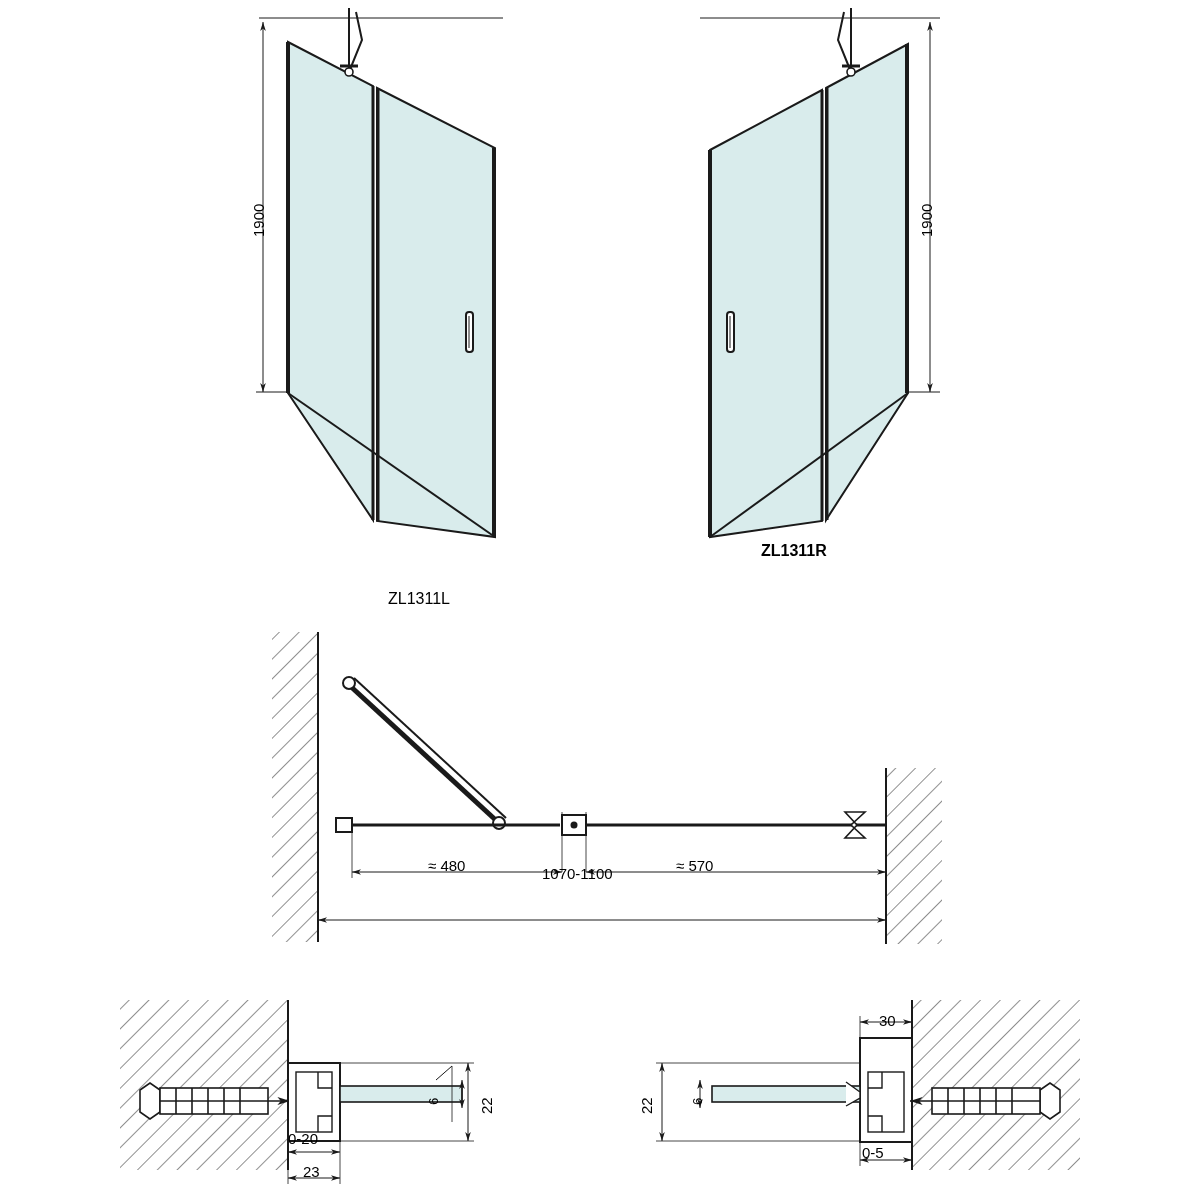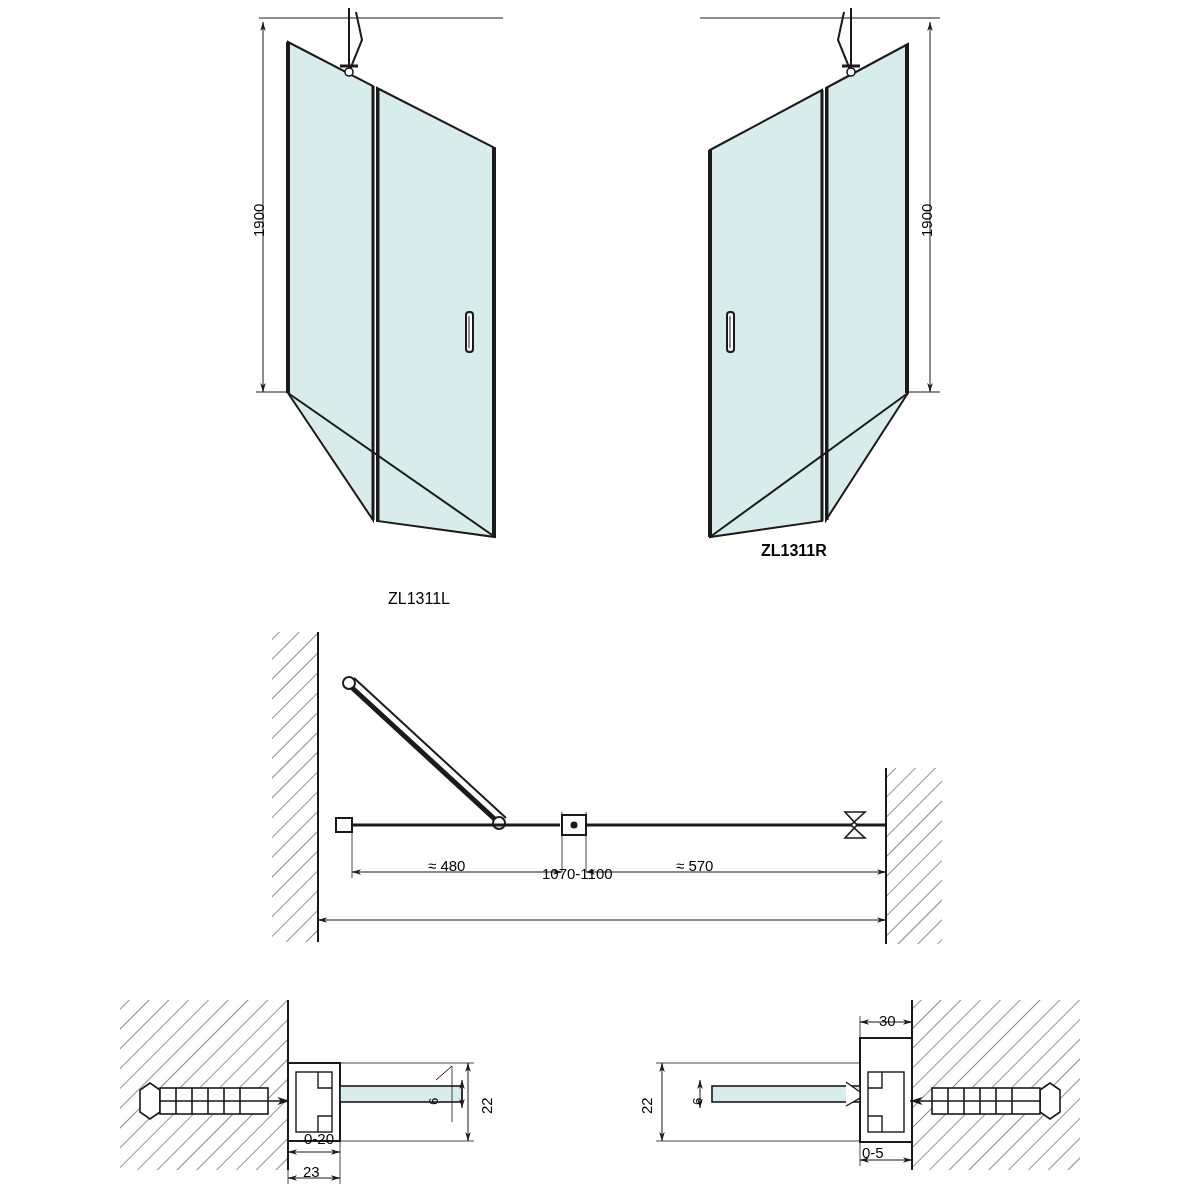--- a/index.html
+++ b/index.html
@@ -233,21 +233,21 @@
   <div class="lbl" style="left:542px; top:865px;">1070-1100</div>
 
   <div class="lbl small" style="left:420px; top:1083px;">
     <span class="rot90" style="position:absolute; left:6px; top:22px;">6</span>
   </div>
 
   <div class="lbl" style="left:478px; top:1090px;">
     <span class="rot90" style="position:absolute; left:0px; top:24px;">22</span>
   </div>
 
-  <div class="lbl" style="left:304px; top:1130px;">0-20</div>
+  <div class="lbl" style="left:288px; top:1130px;">0-20</div>
 
   <div class="lbl" style="left:303px; top:1163px;">23</div>
 
   <div class="lbl" style="left:879px; top:1012px;">30</div>
 
   <div class="lbl" style="left:638px; top:1090px;">
     <span class="rot90" style="position:absolute; left:0px; top:24px;">22</span>
   </div>
 
   <div class="lbl small" style="left:684px; top:1083px;">

